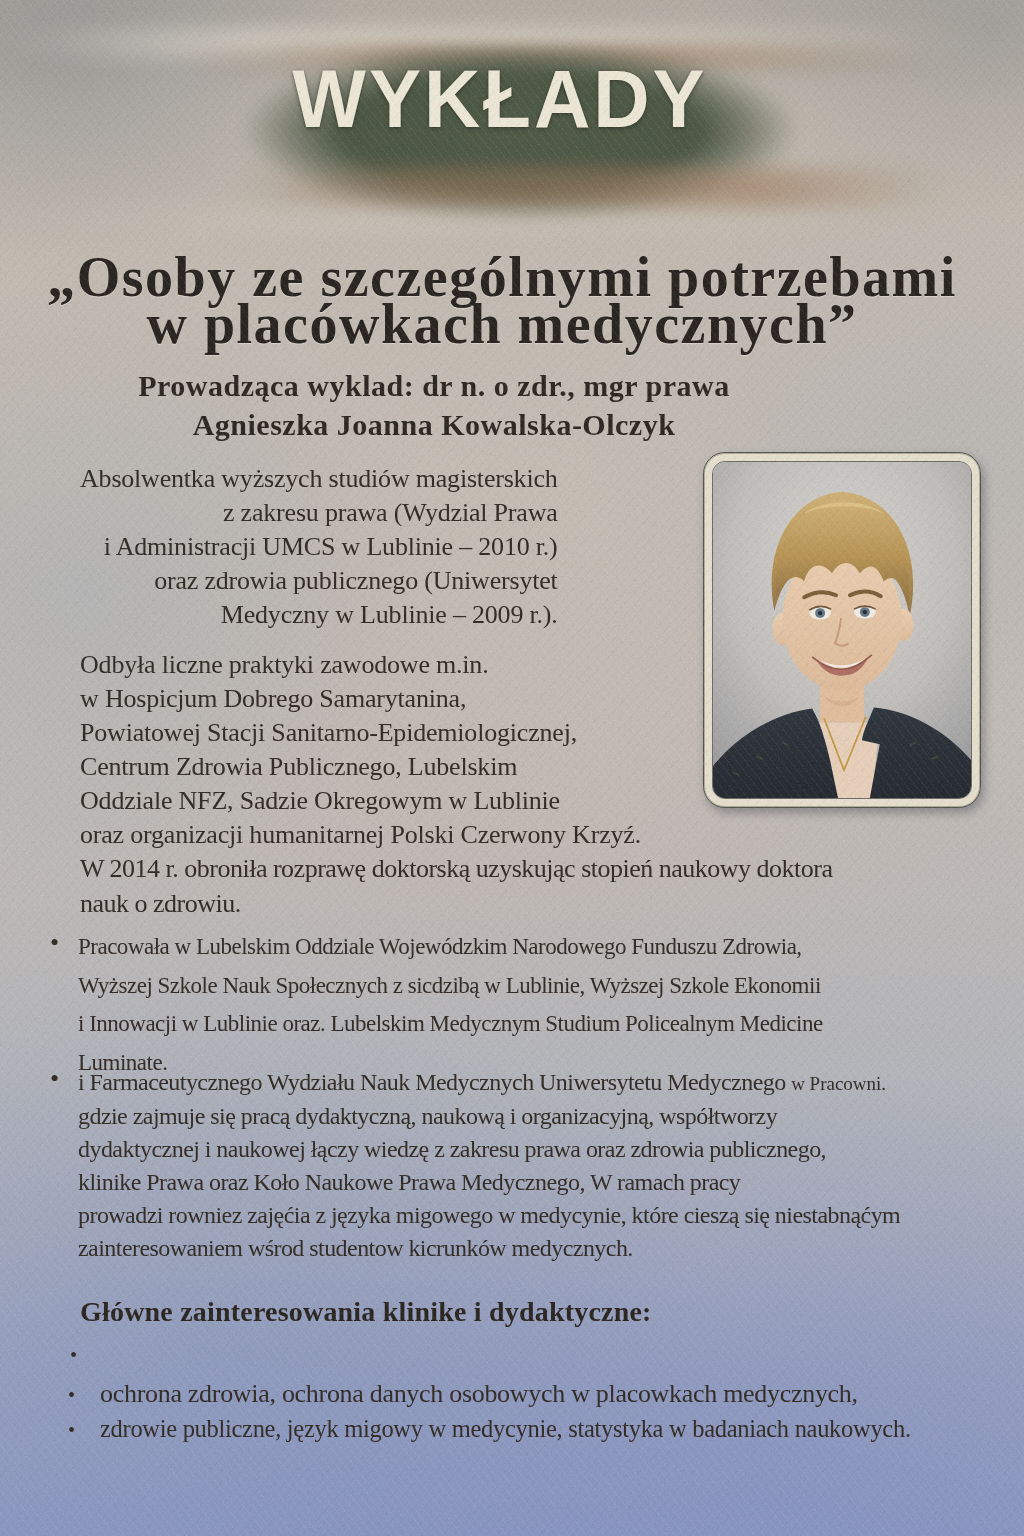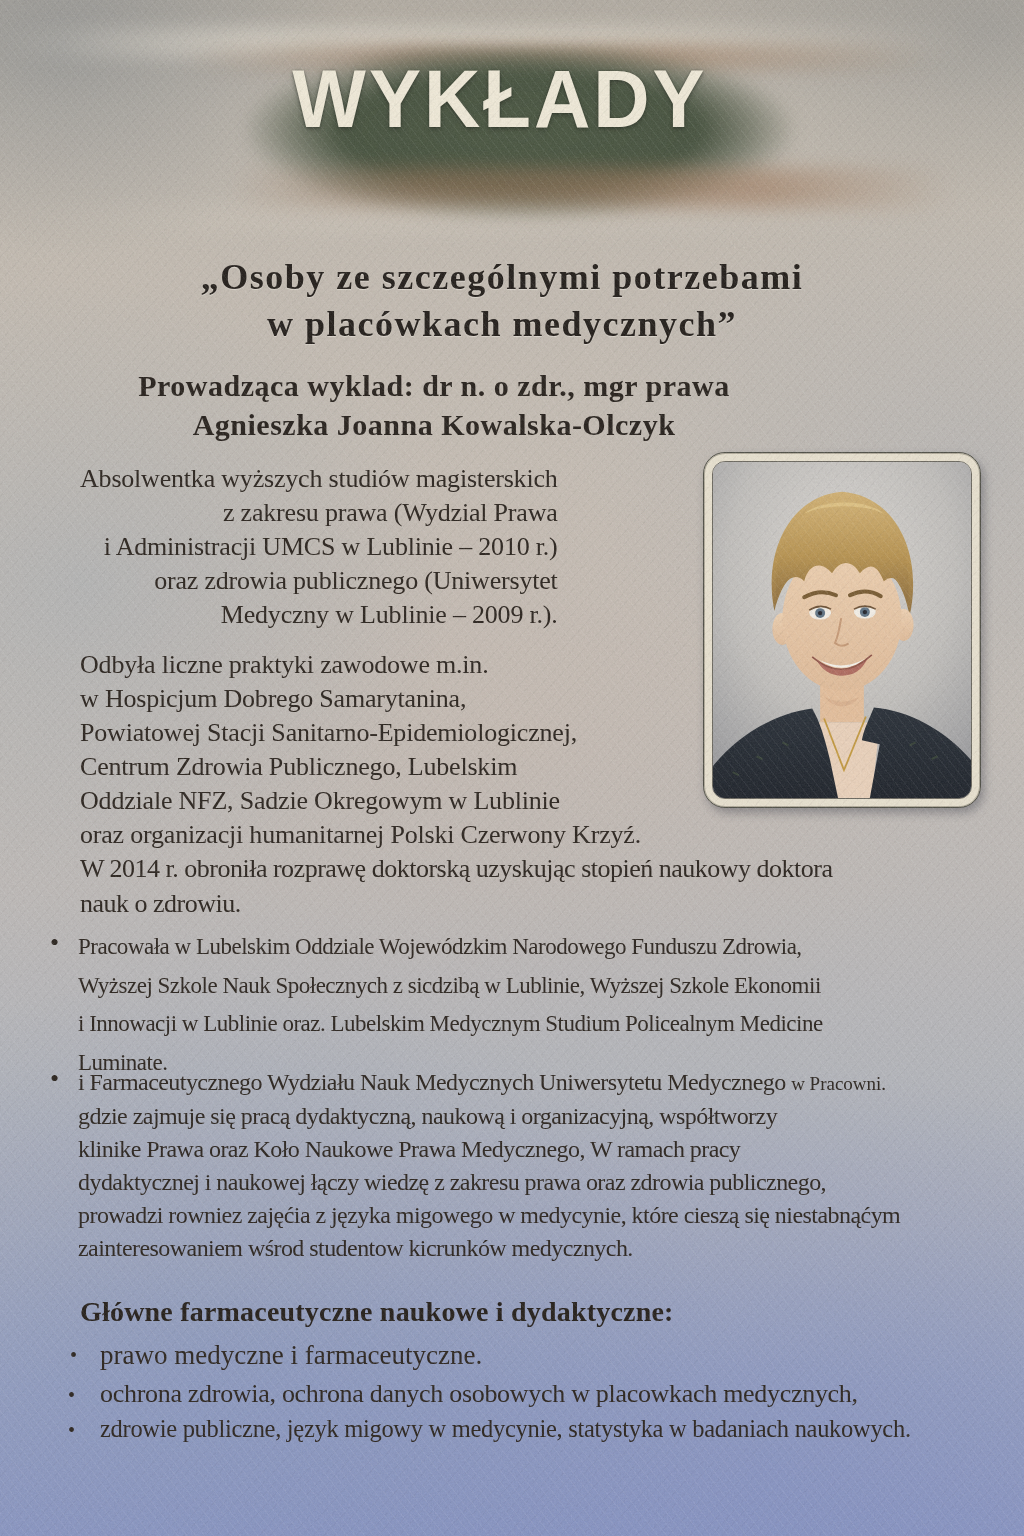--- a/index.html
+++ b/index.html
@@ -49,21 +49,21 @@
   .banner-text{position:absolute;left:0;top:56px;width:1000px;text-align:center;
     font-family:"Liberation Sans","DejaVu Sans",sans-serif;font-weight:bold;color:#f2ecda;
     text-shadow:0 2px 4px rgba(30,35,25,.55),0 0 2px rgba(30,35,25,.4);}
   .banner-title{font-size:78px;line-height:86px;letter-spacing:3px;transform:scaleY(1.05);}
   .banner-subtitle{font-size:46px;line-height:50px;letter-spacing:1px;margin-top:4px;}
 
   
   .abs{position:absolute;}
   .pre{white-space:pre;}
   .title-block{left:0;top:254px;width:1004px;text-align:center;font-weight:bold;
-    font-size:36px;line-height:47px;letter-spacing:1.5px;color:#1f1a16;
+    font-size:56px;line-height:47px;letter-spacing:1.5px;color:#1f1a16;
     text-shadow:0 1px 1px rgba(250,246,238,.5);font-family:Liberation Serif, serif;}
   .lecturer-block{left:0;top:366px;width:868px;text-align:center;font-weight:bold;
     font-size:30px;line-height:39px;letter-spacing:.5px;color:#231d18;}
   .para{font-size:26px;line-height:34px;letter-spacing:-.2px;}
   .para1{left:80px;top:462px;text-align:right;}
   .para2{left:80px;top:648px;}
   .para3{left:80px;top:851px;line-height:35px;letter-spacing:-.5px;}
 
   .bullet-dot{position:absolute;font-size:26px;color:#28211b;}
   .b1-dot{left:50px;top:928px;}
@@ -132,29 +132,28 @@
   <span class="bullet-dot b1-dot">•</span>
   <div class="abs bullet1 pre">Pracowała w Lubelskim Oddziale Wojewódzkim Narodowego Funduszu Zdrowia,
 Wyższej Szkole Nauk Społecznych z sicdzibą w Lublinie, Wyższej Szkole Ekonomii
 i Innowacji w Lublinie oraz. Lubelskim Medycznym Studium Policealnym Medicine
 Luminate.</div>
 
   <span class="bullet-dot b2-dot">•</span>
   <div class="abs bullet2">
     <div class="bline"><span>i Farmaceutycznego Wydziału Nauk Medycznych Uniwersytetu Medycznego </span><span class="small-inline">w Pracowni.</span></div>
     <div class="bline">gdzie zajmuje się pracą dydaktyczną, naukową i organizacyjną, współtworzy</div>
+    <div class="bline">dydaktycznej i naukowej łączy wiedzę z zakresu prawa oraz zdrowia publicznego,</div>
     <div class="bline">klinike Prawa oraz Koło Naukowe Prawa Medycznego, W ramach pracy</div>
-    <div class="bline">dydaktycznej i naukowej łączy wiedzę z zakresu prawa oraz zdrowia publicznego,</div>
     <div class="bline">prowadzi rowniez zajęćia z języka migowego w medycynie, które cieszą się niestabnąćym</div>
     <div class="bline">zainteresowaniem wśrod studentow kicrunków medycznych.</div>
   </div>
 
-  <div class="abs interests-heading">Główne farmaceutyczne naukowe i dydaktyczne:</div>
+  <div class="abs interests-heading">Główne zainteresowania klinike i dydaktyczne:</div>
   <span class="int-dot i1-dot">•</span>
-  <div class="int-item i1">prawo medyczne i farmaceutyczne.</div>
   <span class="int-dot i2-dot">•</span>
   <div class="int-item i2">ochrona zdrowia, ochrona danych osobowych w placowkach medycznych,</div>
   <span class="int-dot i3-dot">•</span>
   <div class="int-item i3">zdrowie publiczne, język migowy w medycynie, statystyka w badaniach naukowych.</div>
 
   <div class="photo-frame">
     <div class="photo-inner" role="img" aria-label="Portret prowadzącej wykład — kobieta o krótkich blond włosach, w ciemnej garsonce">
       <svg viewBox="0 0 260 338" preserveAspectRatio="xMidYMid slice">
         <defs>
           <radialGradient id="pbg" cx="50%" cy="32%" r="80%">

